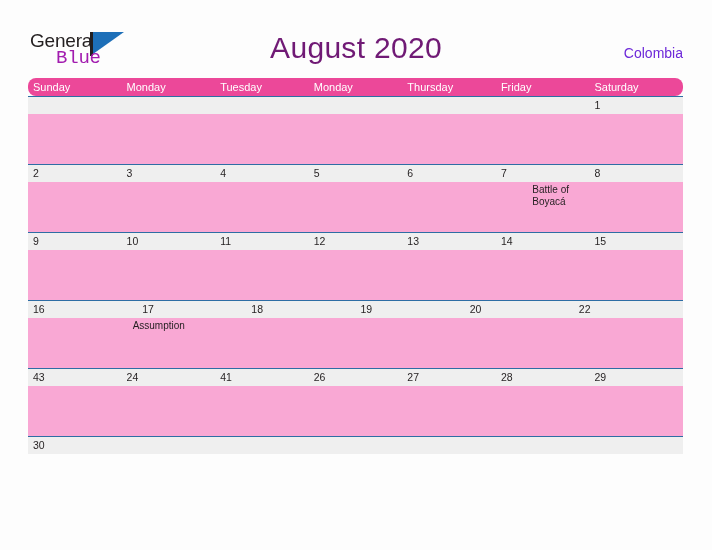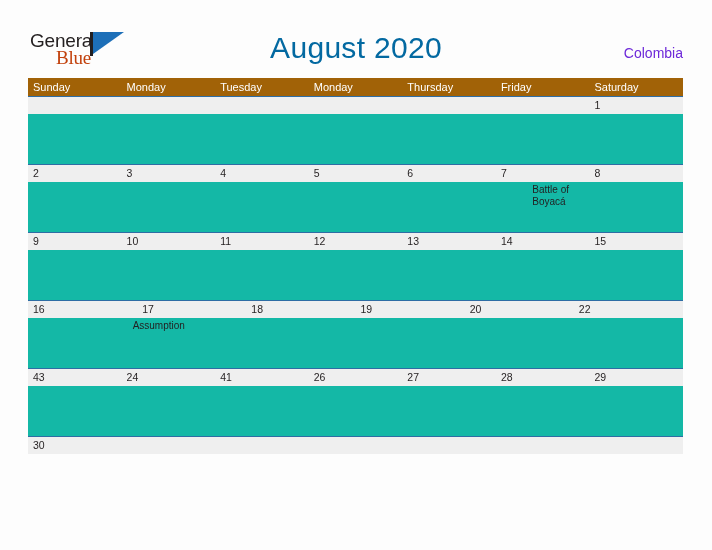--- a/index.html
+++ b/index.html
@@ -43,22 +43,22 @@
     letter-spacing: -0.2px;
     color: #231f20;
     font-family: "Liberation Sans", sans-serif;
   }
   .logo-blue {
     position: absolute;
     left: 26px;
     top: 17px;
     font-size: 19px;
     letter-spacing: -0.2px;
-    color: #c2410c;
-    font-family: Liberation Serif, serif;
+    color: #a21caf;
+    font-family: Liberation Mono, monospace;
   }
   .logo-mark {
     position: absolute;
     left: 60px;
     top: 2px;
     width: 36px;
     height: 24px;
   }
   .logo-bar {
     position: absolute;
@@ -78,21 +78,21 @@
     border-right: 31px solid transparent;
   }
 
   .cal-title {
     position: absolute;
     left: 0;
     top: 31px;
     width: 712px;
     text-align: center;
     font-size: 30px;
-    color: #0369a1;
+    color: #701a75;
     font-family: "Liberation Sans", sans-serif;
     font-weight: normal;
     letter-spacing: 0.3px;
   }
   .country {
     position: absolute;
     right: 29px;
     top: 45px;
     font-size: 14px;
     color: #6d28d9;
@@ -103,21 +103,22 @@
   .calendar {
     position: absolute;
     left: 28px;
     top: 78px;
     width: 655px;
   }
   .dow-row {
     display: flex;
     width: 655px;
     height: 18px;
-    background: #a16207;
+    background: #ec4899;
+    border-radius: 8px;
   }
   .dow {
     flex: 1 1 0;
     color: #ffffff;
     font-size: 11px;
     line-height: 18px;
     padding-left: 5px;
     box-sizing: border-box;
     font-family: "Liberation Sans", sans-serif;
     white-space: nowrap;
@@ -134,21 +135,21 @@
   .week-dates {
     display: flex;
     width: 655px;
     height: 17px;
     background: #efefef;
   }
   .week-body {
     display: flex;
     width: 655px;
     height: 50px;
-    background: #14b8a6;
+    background: #f9a8d4;
     gap: 44px;
   }
   .cell-date {
     flex: 1 1 0;
     box-sizing: border-box;
     padding-left: 5px;
     font-size: 10.5px;
     line-height: 17px;
     color: #231f20;
     font-family: "Liberation Sans", sans-serif;

